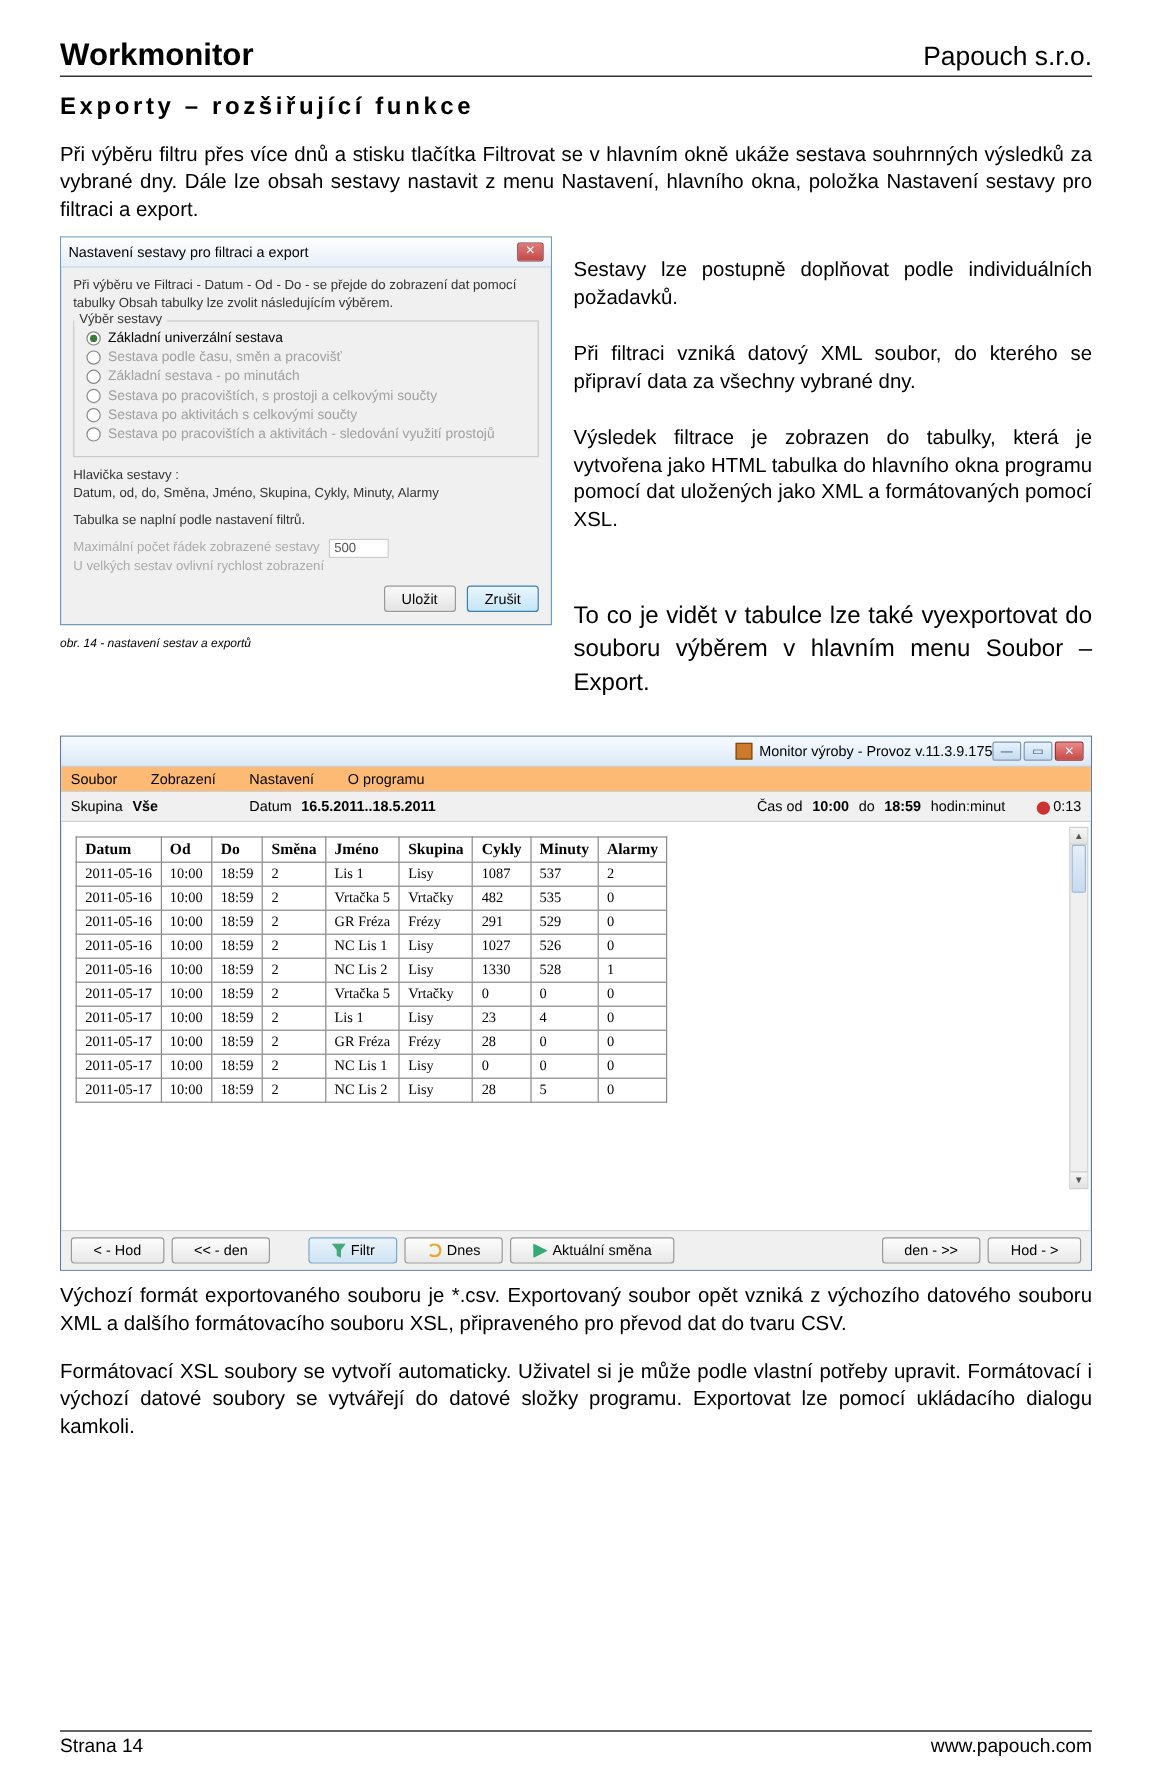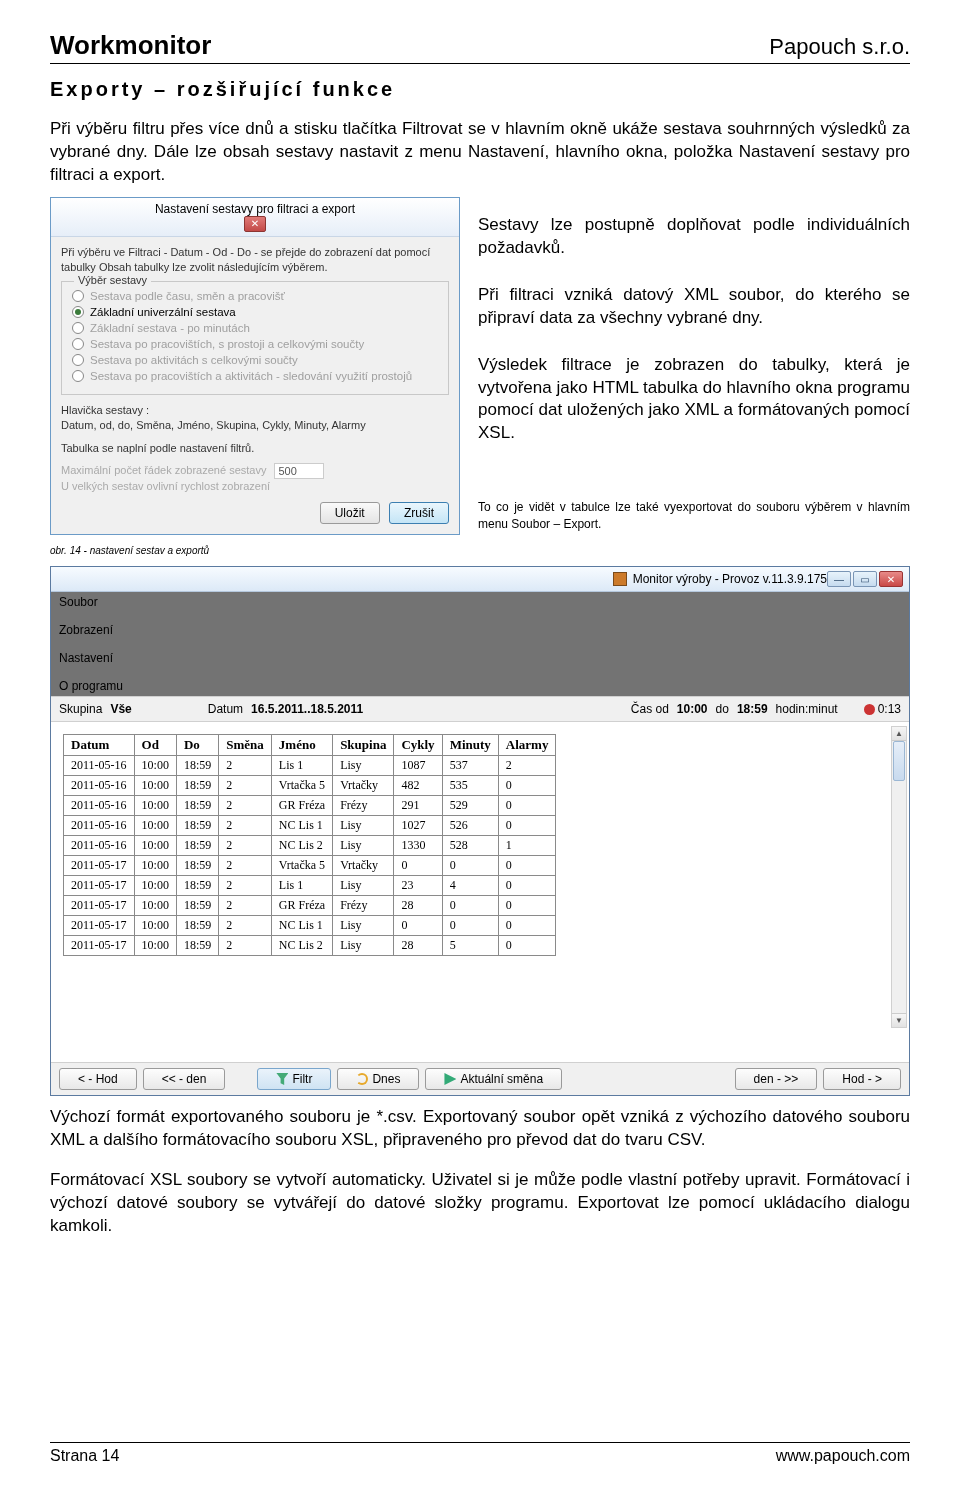--- a/index.html
+++ b/index.html
@@ -53,21 +53,20 @@
     font-size: 12px;
     color: #333;
   }
   .dlg-title {
     background: linear-gradient(#fff, #e6eef8);
     padding: 4px 6px;
     display: flex;
     justify-content: space-between;
     align-items: center;
     border-bottom: 1px solid #c9d6e6;
-    flex-direction: column;
   }
   .dlg-title-tx { font-weight: 500; color: #000; }
   .close-btn {
     width: 22px; height: 16px;
     background: linear-gradient(#e07a78,#c34a48);
     border: 1px solid #8c3532;
     border-radius: 2px;
     color: #fff;
     display: flex; align-items: center; justify-content: center;
     font-size: 10px; line-height: 1;
@@ -76,21 +75,21 @@
   .dlg-hint { font-size: 11px; color: #333; line-height: 1.35; margin-bottom: 6px; }
   .fieldset {
     border: 1px solid #c8c8c8;
     padding: 6px 10px 10px 10px;
     position: relative;
     margin-bottom: 8px;
     background: #f0f0f0;
   }
   .legend {
     position: absolute;
-    top: -8px; left: 12px;
+    top: -8px; left: 0;
     background: #f0f0f0;
     padding: 0 4px;
     font-size: 11px;
     color: #333;
   }
   .radio-row { display: flex; align-items: center; gap: 6px; padding: 2px 0; color: #a0a0a0; font-size: 11.5px; }
   .radio-row.on { color: #000; }
   .radio-dot {
     width: 12px; height: 12px; border: 1px solid #888; border-radius: 50%;
     display: inline-flex; align-items: center; justify-content: center; background: #fff;
@@ -108,42 +107,42 @@
   .dlg-btn {
     display:inline-block; padding:3px 14px; font-size:12px;
     border:1px solid #9a9a9a; background: linear-gradient(#fafafa,#e4e4e4);
     border-radius:3px; margin-left:6px; color:#000;
   }
   .dlg-btn.primary { border-color:#3c7fb1; background: linear-gradient(#eaf6fd,#c4e5f6); text-align: right; }
 
   .caption { font-style: italic; font-size: 10px; margin-top: 10px; text-align:left; }
 
   .side-note { font-size: 17px; line-height:1.35; margin-bottom: 24px; text-align:justify; }
-  .right-bottom { font-size: 12px; line-height:1.4; text-align: justify; }
+  .right-bottom { font-size: 20px; line-height:1.4; text-align: justify; }
 
   
   .app {
     margin-top: 10px;
     border: 1px solid #5b7aa0;
     font-family: Tahoma, "Segoe UI", sans-serif;
     font-size: 12px;
     background: #fff;
   }
   .app-titlebar {
     background: linear-gradient(#f7fbff,#dce9f7);
     padding: 4px 6px;
     display:flex; justify-content:flex-end; align-items:center;
     border-bottom:1px solid #b5c8dd;
   }
   .app-title-left { display:flex; align-items:center; gap:6px; }
   .app-icon { width:14px; height:14px; background:#cc7a2a; border:1px solid #7a4a1a; }
   .win-btns { display:flex; gap:2px; }
   .win-btn { width:24px; height:16px; border:1px solid #7a95b5; background:linear-gradient(#e8f3fb,#c6dbef); border-radius:2px; display:flex; align-items:center; justify-content:center; font-size:10px; color:#2d4a6a; }
   .win-btn.close { background:linear-gradient(#e88a88,#c94947); border-color:#933; color:#fff; }
-  .menubar { background:#737373; padding:3px 8px; border-bottom:1px solid #d0d0d0; color:#000; display:flex; gap:14px;flex-direction:column; }
+  .menubar { background:#fdba74; padding:3px 8px; border-bottom:1px solid #d0d0d0; color:#000; display:flex; gap:28px; }
   .toolbar {
     background:#f0f0f0; border-bottom:1px solid #d0d0d0;
     padding:5px 8px; display:flex; align-items:center; gap:8px; font-size:12px; color:#000;
   }
   .tb-val { font-weight:bold; }
   .tb-gap { flex:1; }
   .rec-dot { width:11px; height:11px; background:#c33; border-radius:50%; display:inline-block; vertical-align:middle; margin-right:3px;}
   .app-body { padding: 8px 4px 4px 4px; min-height: 340px; position:relative; }
   .data-table { border-collapse: collapse; font-size:12px; font-family: "Times New Roman", serif; margin: 4px 8px; }
   .data-table th, .data-table td {
@@ -198,27 +197,27 @@
   <div class="col-left">
     <div class="dlg">
       <div class="dlg-title">
         <span class="dlg-title-tx">Nastavení sestavy pro filtraci a export</span>
         <span class="close-btn">✕</span>
       </div>
       <div class="dlg-body">
         <div class="dlg-hint">Při výběru ve Filtraci - Datum - Od - Do - se přejde do zobrazení dat pomocí tabulky Obsah tabulky lze zvolit následujícím výběrem.</div>
         <div class="fieldset">
           <span class="legend">Výběr sestavy</span>
+          <div class="radio-row on">
+                <span class="radio-dot sel"></span>
+                <span>Základní univerzální sestava</span>
+              </div>
           <div class="radio-row">
                 <span class="radio-dot"></span>
                 <span>Sestava podle času, směn a pracovišť</span>
-              </div>
-          <div class="radio-row on">
-                <span class="radio-dot sel"></span>
-                <span>Základní univerzální sestava</span>
               </div>
           <div class="radio-row">
                 <span class="radio-dot"></span>
                 <span>Základní sestava - po minutách</span>
               </div>
           <div class="radio-row">
                 <span class="radio-dot"></span>
                 <span>Sestava po pracovištích, s prostoji a celkovými součty</span>
               </div>
           <div class="radio-row">

